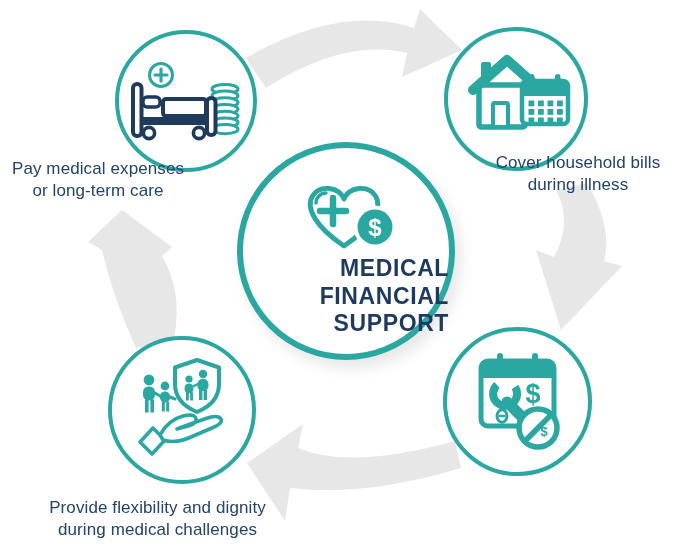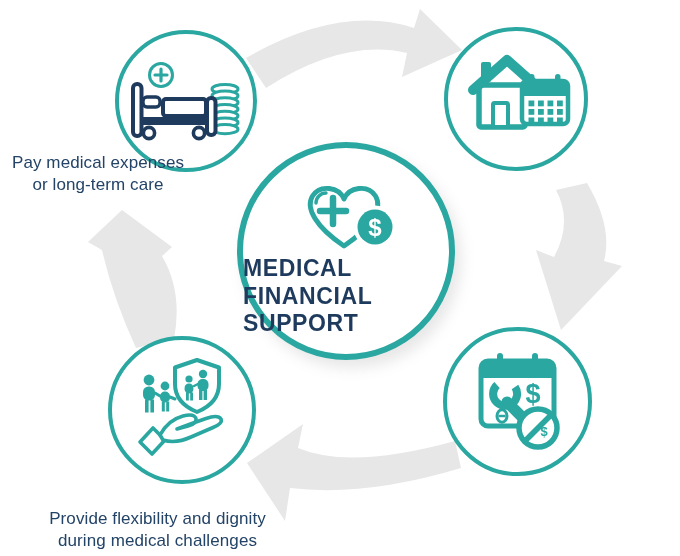--- a/index.html
+++ b/index.html
@@ -14,21 +14,21 @@
     border:4px solid #2aa7a0;box-sizing:border-box;z-index:2;
   }
   .node.center{border-width:6px;box-shadow:6px 8px 14px rgba(120,120,120,0.18);}
   .node svg{position:absolute;}
   .label{
     position:absolute;z-index:3;text-align:center;color:#234367;
     font-size:17px;line-height:1.32;font-weight:500;white-space:pre-line;
     letter-spacing:0.1px;
   }
   .center-title{
-    position:absolute;left:0;top:107px;width:206px;z-index:3;text-align:left;
+    position:absolute;left:0;top:107px;width:206px;z-index:3;text-align:right;
     color:#1e3a5c;font-size:23px;font-weight:bold;line-height:1.2;
     letter-spacing:0.6px;white-space:pre-line;
   }
   text{font-family:"Liberation Sans",sans-serif;}
 </style>
 </head>
 <body>
 
 <div class="canvas">
 
@@ -164,18 +164,20 @@
       </g>
       <g>
         <circle cx="62" cy="75" r="19" fill="#ffffff" stroke="#2aa7a0" stroke-width="5.5"></circle>
         <path d="M53,84 L66,71" stroke="#2aa7a0" stroke-width="5" stroke-linecap="round"></path>
         <text x="68" y="83" text-anchor="middle" font-size="13" font-weight="bold" fill="#2aa7a0">$</text>
         <path d="M49,88 L75,62" stroke="#2aa7a0" stroke-width="5.5" stroke-linecap="round"></path>
       </g>
     </svg>
   </div>
 
-  <div class="label" style="left:0;top:152px;width:196px;">Pay medical expenses
+  <div class="label" style="left:0;top:158px;width:196px;">Pay medical expenses
 or long-term care</div>
-  <div class="label" style="left:35px;top:508px;width:245px;">Provide flexibility and dignity
+  <div class="label" style="left:478px;top:152px;width:200px;">Cover household bills
+during illness</div>
+  <div class="label" style="left:35px;top:497px;width:245px;">Provide flexibility and dignity
 during medical challenges</div>
 
 </div>
 
 </body></html>

